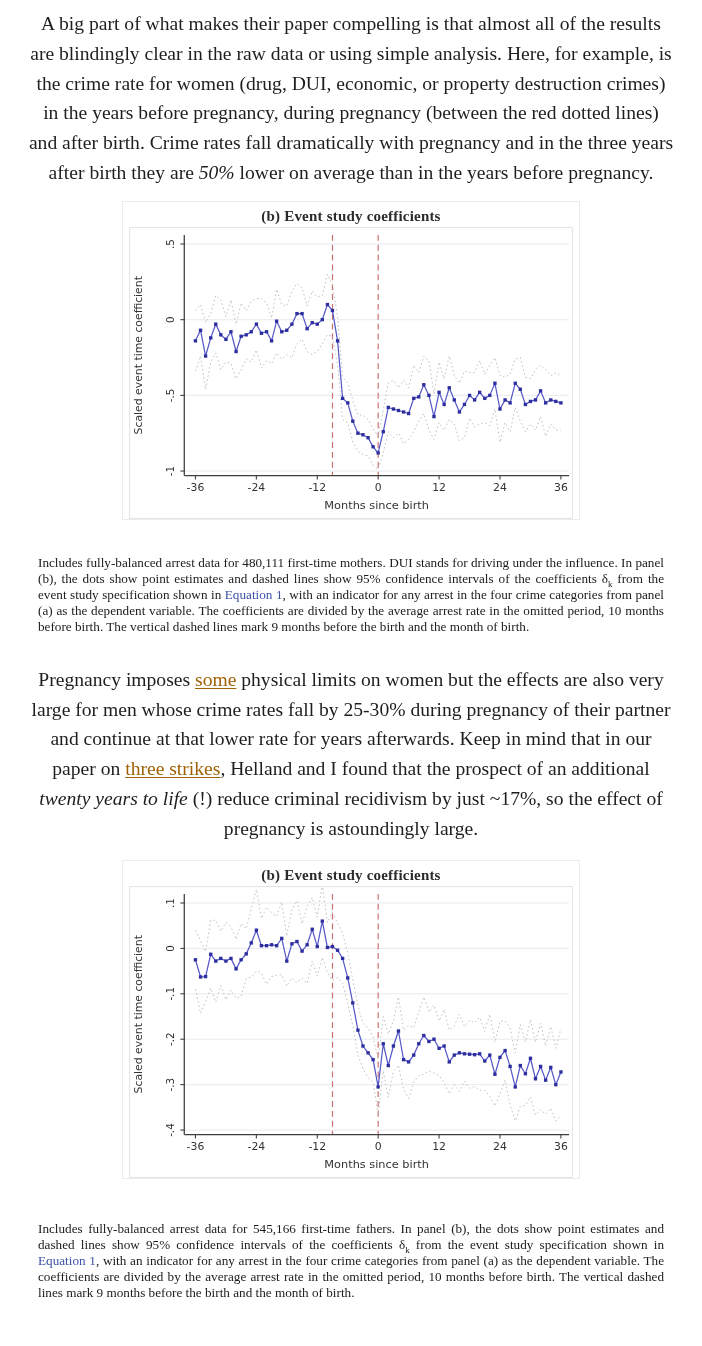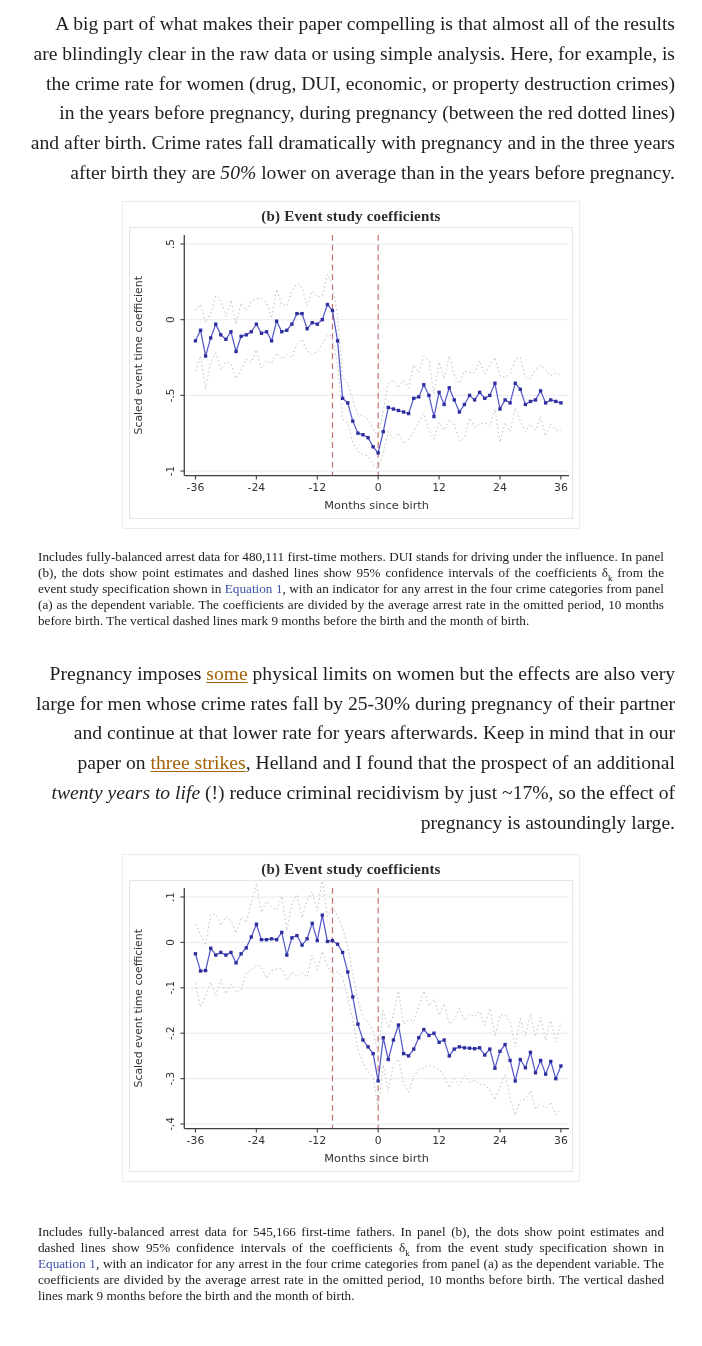--- a/index.html
+++ b/index.html
@@ -1,27 +1,27 @@
 <!DOCTYPE html>
 <html><head>
 <meta charset="utf-8">
 <style>
   html,body{margin:0;padding:0;}
   body{width:702px;height:1346px;background:#ffffff;overflow:hidden;}
   .page{padding:9px 27px 0;box-sizing:border-box;}
-  .para{font-family:"Liberation Serif",serif;font-size:19.6px;line-height:29.8px;color:#1e1e1e;margin:0;text-align:right;}
+  .para{font-family:"Liberation Serif",serif;font-size:19.6px;line-height:29.8px;color:#1e1e1e;margin:0;text-align:center;}
   .para em{font-style:italic;}
   .para a{color:#a16207;text-decoration:underline;text-underline-offset:2px;cursor:pointer;}
   .para.second{margin-top:30px;}
-  figure.chart-fig{margin:13px auto 0;width:458px;border:1px solid #ececec;background:#fff;padding:5px 6px 9px;box-sizing:border-box;}
+  figure.chart-fig{margin:13px auto 0;width:458px;border:1px solid #ececec;background:#fff;padding:5px 6px 0;box-sizing:border-box;}
   figure.chart-fig.second-fig{margin-top:16px;}
   .chart-title{text-align:center;font-family:"Liberation Serif",serif;font-size:15px;font-weight:600;letter-spacing:.2px;color:#2b2b2b;line-height:19px;margin-bottom:1px;}
   svg.chart{display:block;width:444px;height:292px;}
   svg.chart text{font-family:"DejaVu Sans",sans-serif;fill:#333;}
-  .caption{margin:20px 11px 0;font-family:"Liberation Serif",serif;font-size:13.2px;line-height:16px;color:#1b1b1b;text-align:justify;}
+  .caption{margin:35px 11px 0;font-family:"Liberation Serif",serif;font-size:13.2px;line-height:16px;color:#1b1b1b;text-align:justify;}
   .caption.second-cap{margin-top:42px;font-family:Liberation Serif, serif;}
   .caption a{color:#3c51a6;text-decoration:none;cursor:pointer;}
   .caption sub{font-size:9px;line-height:0;}
 </style>
 </head>
 <body>
 
 <div class="page">
 
   <p class="para"><span>A big part of what makes their paper compelling is that almost all of the results are blindingly clear in the raw data or using simple analysis. Here, for example, is the crime rate for women (drug, DUI, economic, or property destruction crimes) in the years before pregnancy, during pregnancy (between the red dotted lines) and after birth. Crime rates fall dramatically with pregnancy and in the three years after birth they are </span><em>50%</em><span> lower on average than in the years before pregnancy.</span></p>

